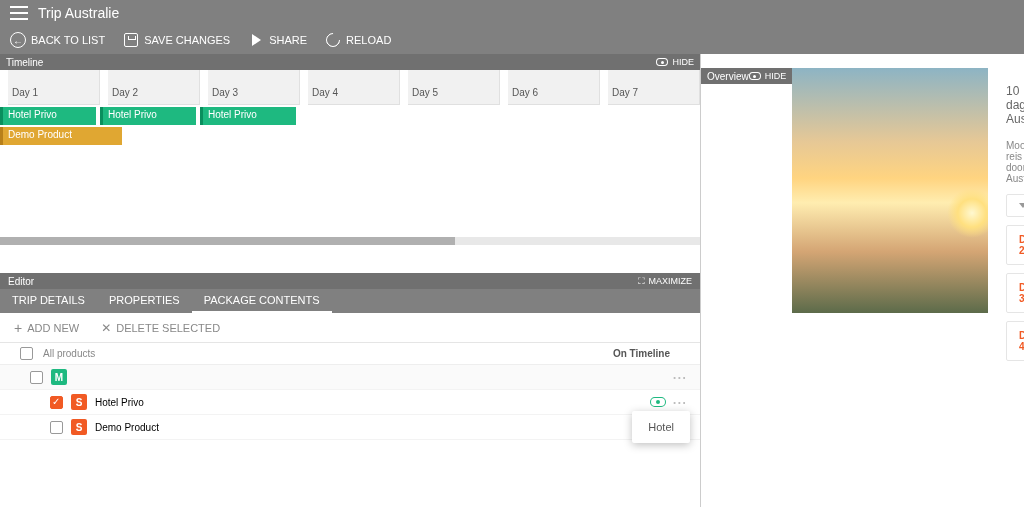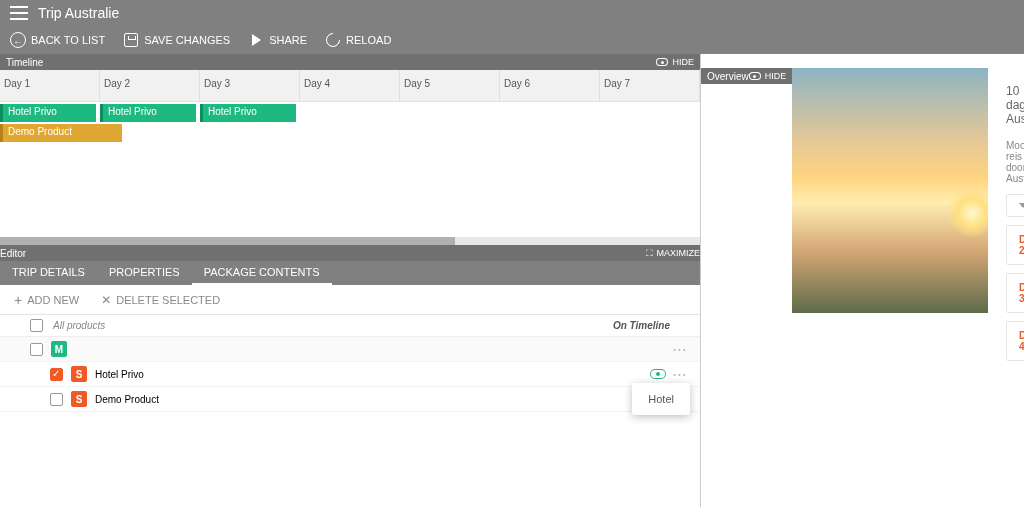--- a/index.html
+++ b/index.html
@@ -19,39 +19,39 @@
 .main-layout { display: flex; height: calc(507px - 54px); }
 .left-col { flex: 0 0 670px; display: flex; flex-direction: column; border-right: 1px solid #ccc; }
 .right-col { flex: 1; display: flex; overflow: hidden; margin-top: 14px; }
 .section-bar { background: #707070; color: #fff; font-size: 10px; height: 16px; display: flex; align-items: center; justify-content: space-between; padding: 0 6px; }
 .hide-btn { display: flex; align-items: center; gap: 4px; cursor: pointer; font-size: 9px; }
 .eye-ico { width: 12px; height: 8px; border: 1px solid #fff; border-radius: 60% / 100%; position: relative; }
 .eye-ico::after { content: ''; position: absolute; width: 3px; height: 3px; background: #fff; border-radius: 50%; top: 1.5px; left: 3.5px; }
 .timeline-wrap { flex: 0 0 175px; overflow: hidden; background: #fff; position: relative; }
 .timeline-days { display: flex; }
 .day-col { width: 100px; border-right: 1px solid #e0e0e0; }
-.day-head { background: #f1f1f1; color: #555; font-size: 10px; padding: 8px 4px; border-bottom: 1px solid #e0e0e0; height: 32px; }
+.day-head { background: #f1f1f1; color: #555; font-size: 10px; padding: 17px 4px; border-bottom: 1px solid #e0e0e0; height: 32px; margin-left: 8px; }
 .timeline-body { position: relative; height: 150px; }
 .timeline-item { position: absolute; height: 18px; font-size: 10px; color: #fff; padding: 2px 5px; border-left: 3px solid; white-space: nowrap; overflow: hidden; }
 .item-green { background: #1eb980; border-left-color: #0a8f5e; }
 .item-orange { background: #e0a732; border-left-color: #b8801a; }
 .tl-scroll { position: absolute; bottom: 0; left: 0; right: 0; height: 8px; background: #e8e8e8; }
 .tl-scroll::after { content: ''; position: absolute; left: 0; width: 65%; height: 100%; background: #b0b0b0; }
 .editor-wrap { flex: 1; display: flex; flex-direction: column; overflow: hidden; }
-.editor-bar { background: #707070; color: #fff; font-size: 10px; height: 16px; display: flex; align-items: center; justify-content: space-between; padding: 0 0; }
+.editor-bar { background: #707070; color: #fff; font-size: 10px; height: 16px; display: flex; align-items: center; justify-content: space-between; padding: 0 8px; margin-top: 28px; }
 .maximize-btn { display: flex; align-items: center; gap: 4px; cursor: pointer; font-size: 9px; }
 .tabs { background: #808080; display: flex; height: 24px; }
 .tab { color: #fff; font-size: 11px; padding: 5px 12px; cursor: pointer; }
 .tab.active { border-bottom: 2px solid #fff; }
 .editor-toolbar { background: #fff; height: 30px; display: flex; align-items: center; padding: 0 14px; gap: 22px; border-bottom: 1px solid #e5e5e5; }
 .ed-btn { display: flex; align-items: center; gap: 5px; color: #888; font-size: 11px; cursor: pointer; }
 .ed-btn .plus { font-size: 14px; }
 .x-ico { font-size: 12px; }
 .products { flex: 1; overflow-y: auto; background: #fff; }
-.prod-head { display: flex; align-items: center; padding: 4px 10px 4px 30px; font-size: 10px; color: #888; border-bottom: 1px solid #eee; font-style: italic; }
+.prod-head { display: flex; align-items: center; padding: 4px 10px 4px 20px; font-size: 10px; color: #888; border-bottom: 1px solid #eee; }
 .prod-head .cb { margin-right: 10px; }
 .prod-head .otl { margin-left: auto; font-weight: bold; color: #555; margin-right: 20px; }
 .cb { width: 13px; height: 13px; border: 1.5px solid #999; border-radius: 2px; cursor: pointer; background: #fff; }
 .cb.checked { background: #f15a24; border-color: #f15a24; position: relative; }
 .cb.checked::after { content: '✓'; color: #fff; position: absolute; font-size: 10px; top: -1px; left: 1px; }
 .prod-row { display: flex; align-items: center; padding: 4px 10px 4px 30px; font-size: 10px; border-bottom: 1px solid #f3f3f3; position: relative; }
 .prod-row.level1 { padding-left: 30px; background: #fafafa; }
 .prod-row.level2 { padding-left: 50px; }
 .badge { width: 16px; height: 16px; display: inline-flex; align-items: center; justify-content: center; color: #fff; font-size: 10px; font-weight: bold; border-radius: 2px; margin: 0 8px; }
 .badge-m { background: #1eb980; }

